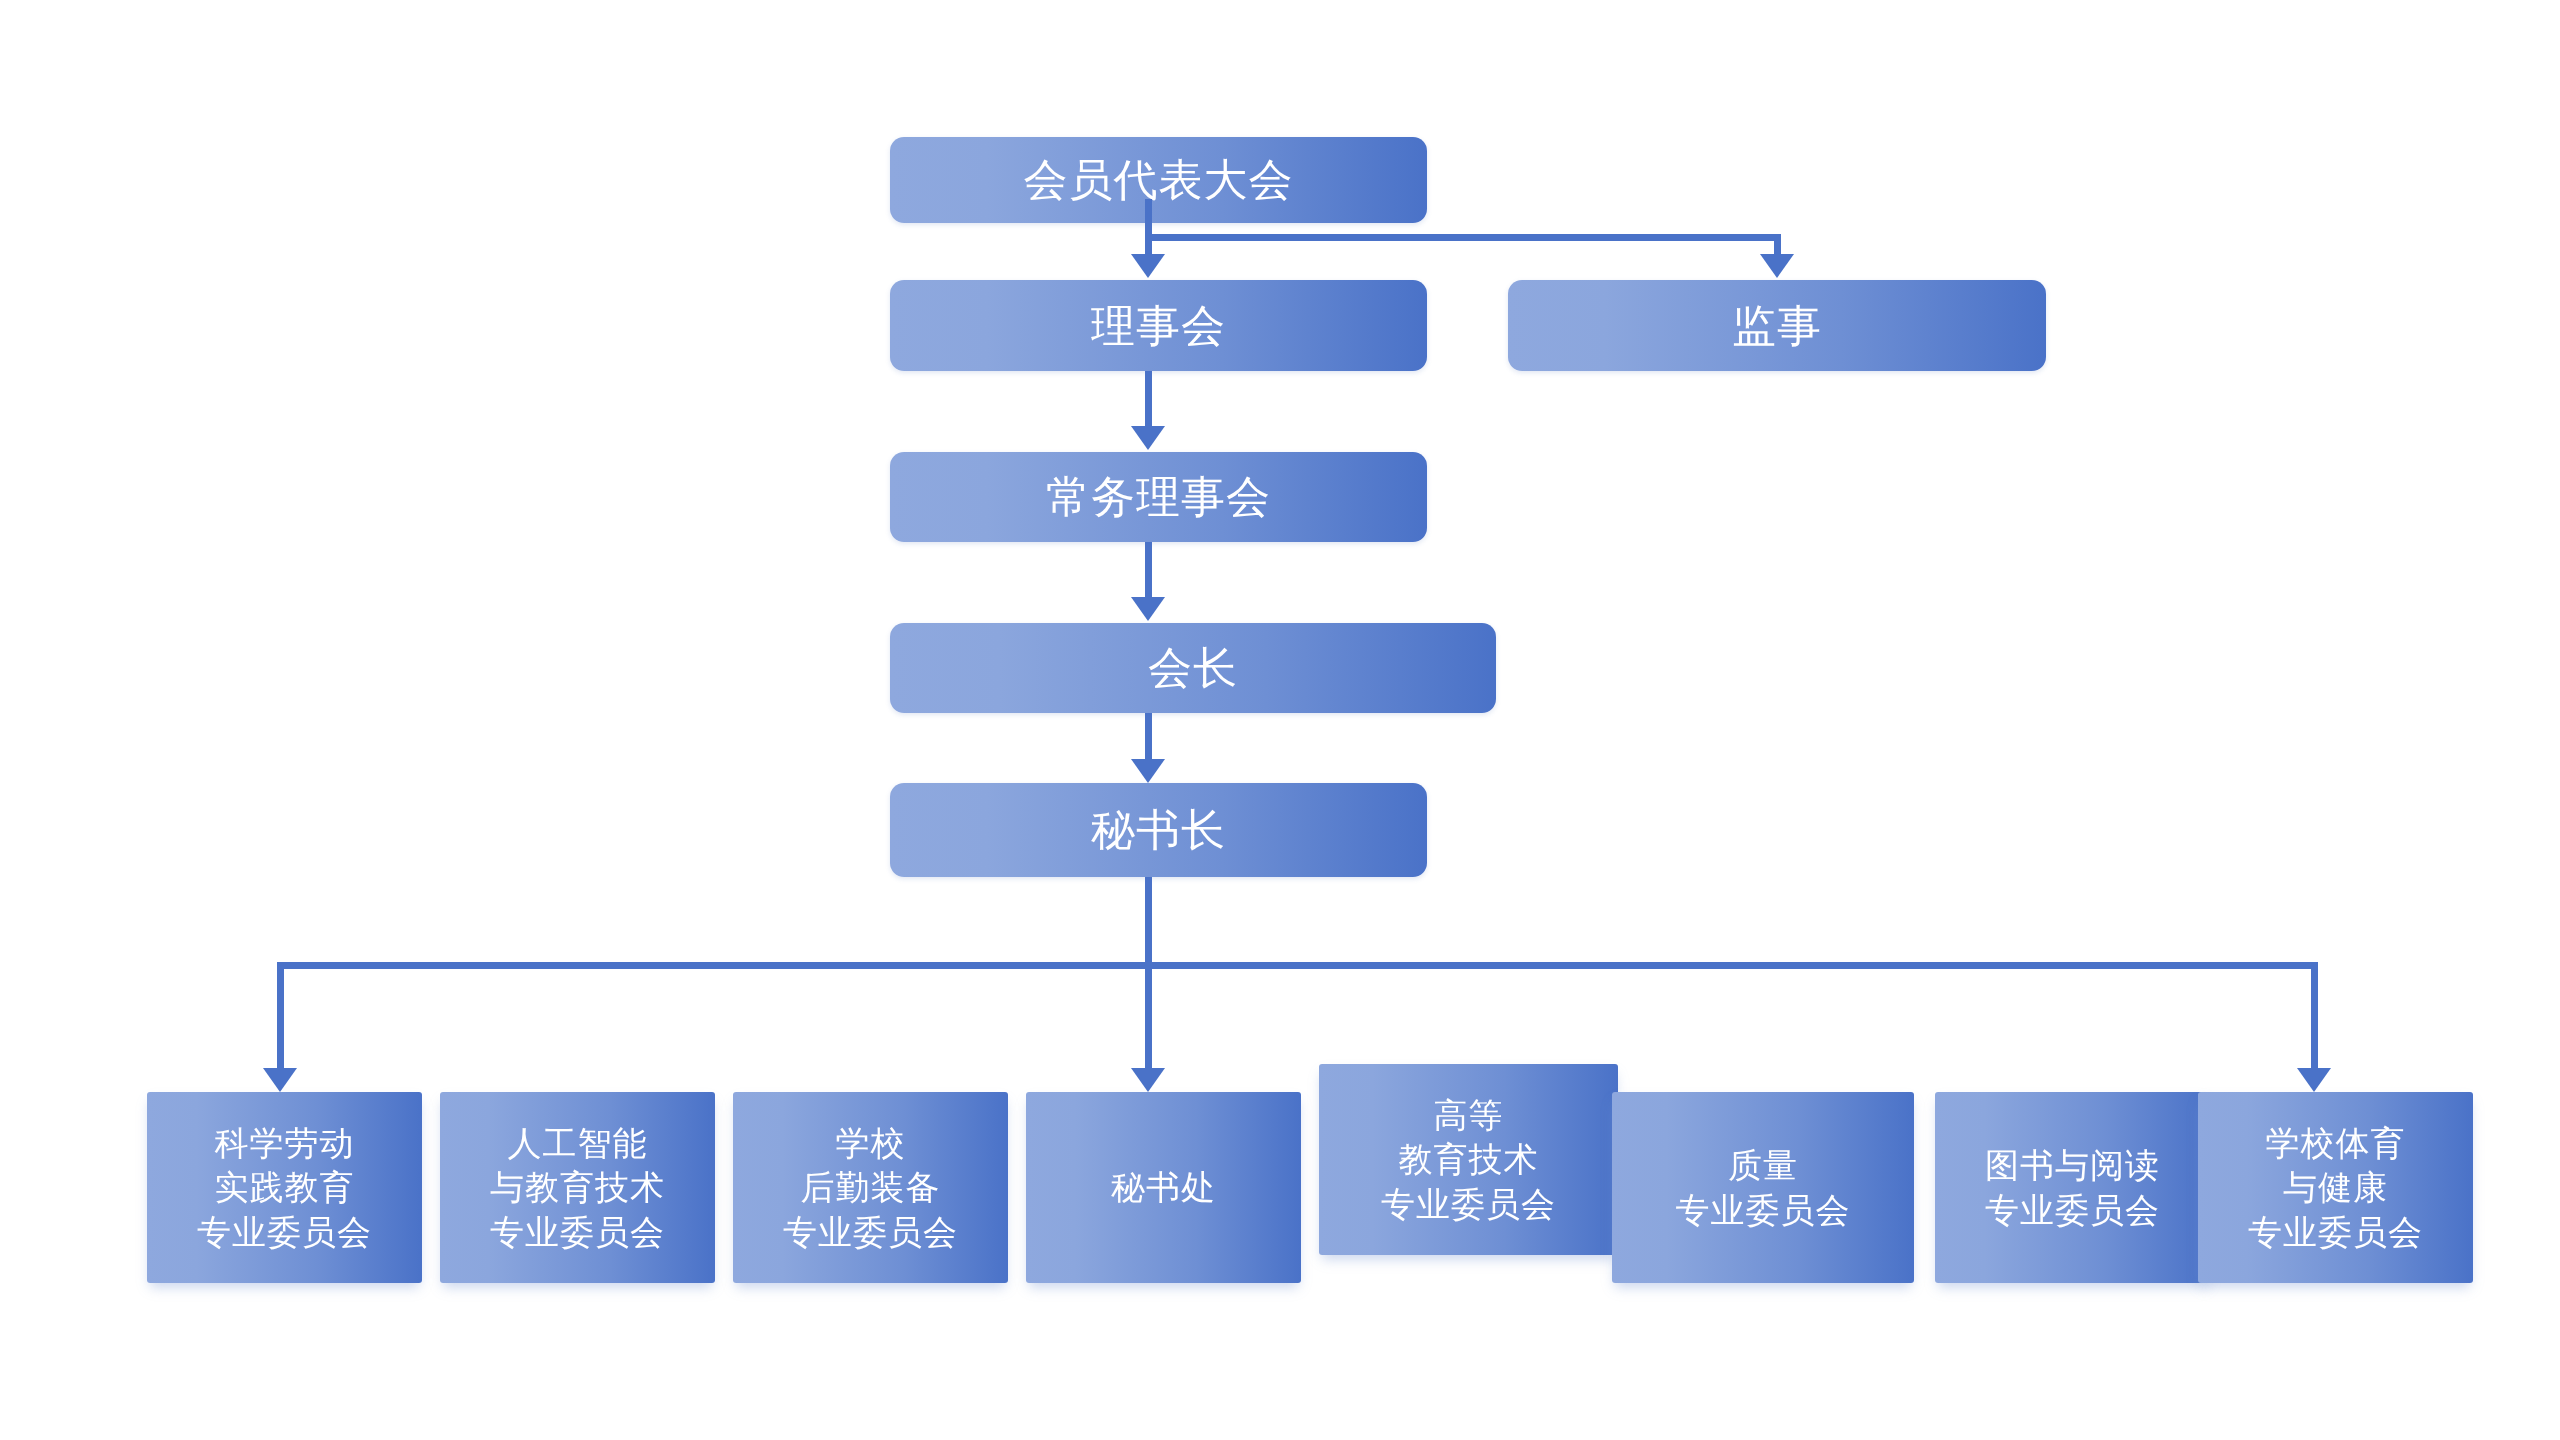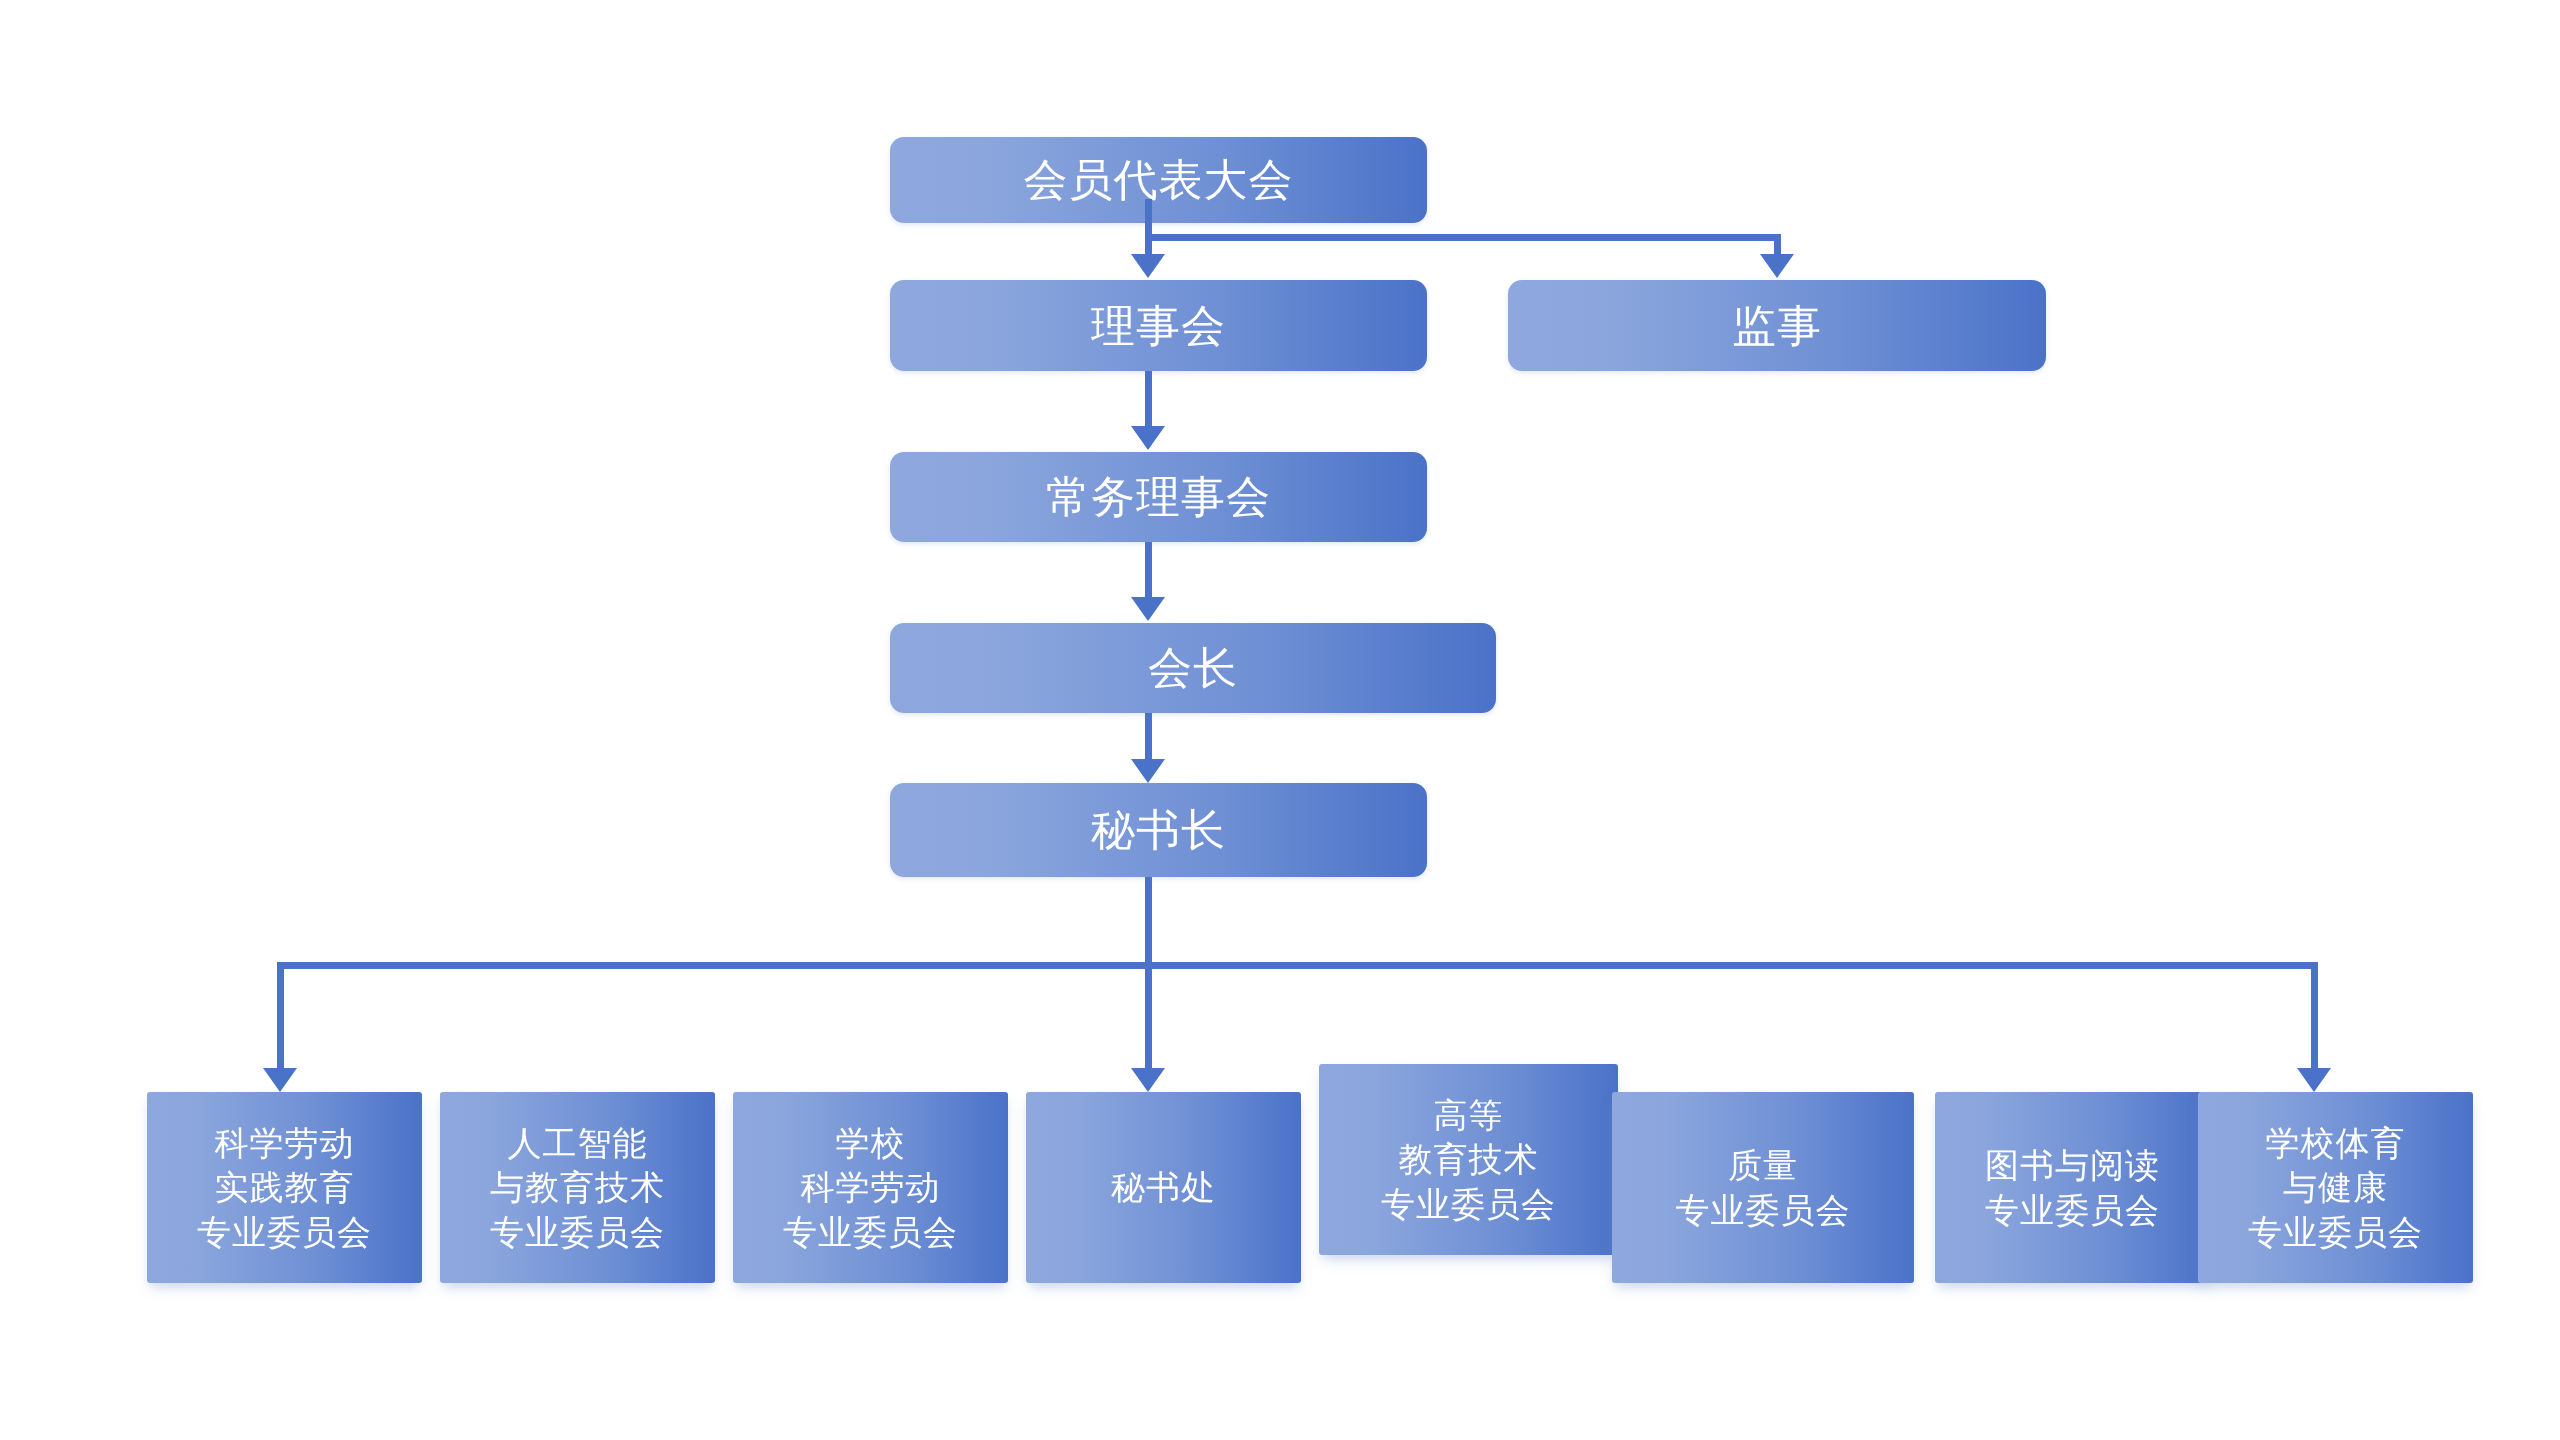--- a/index.html
+++ b/index.html
@@ -100,21 +100,21 @@
 
   <div class="node leaf" style="left:147px;top:1092px;width:275px;height:191px;">科学劳动
 实践教育
 专业委员会</div>
 
   <div class="node leaf" style="left:440px;top:1092px;width:275px;height:191px;">人工智能
 与教育技术
 专业委员会</div>
 
   <div class="node leaf" style="left:733px;top:1092px;width:275px;height:191px;">学校
-科学劳动
+后勤装备
 专业委员会</div>
 
   <div class="node leaf" style="left:1026px;top:1092px;width:275px;height:191px;">秘书处</div>
 
   <div class="node leaf" style="left:1319px;top:1064px;width:299px;height:191px;">高等
 教育技术
 专业委员会</div>
 
   <div class="node leaf" style="left:1612px;top:1092px;width:302px;height:191px;">质量
 专业委员会</div>

